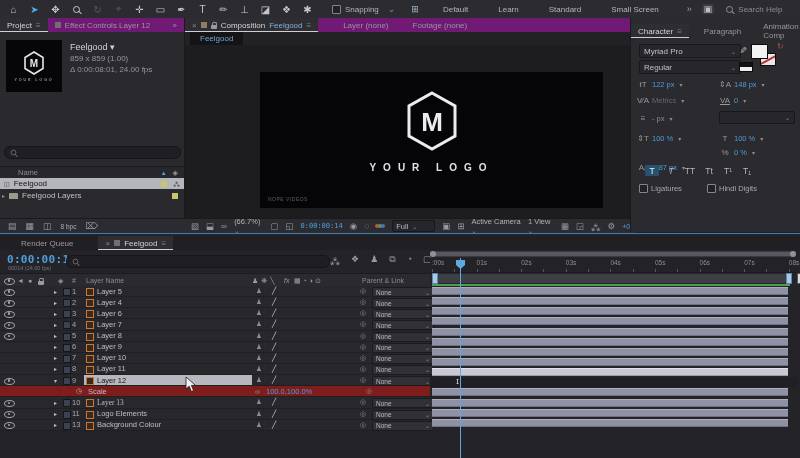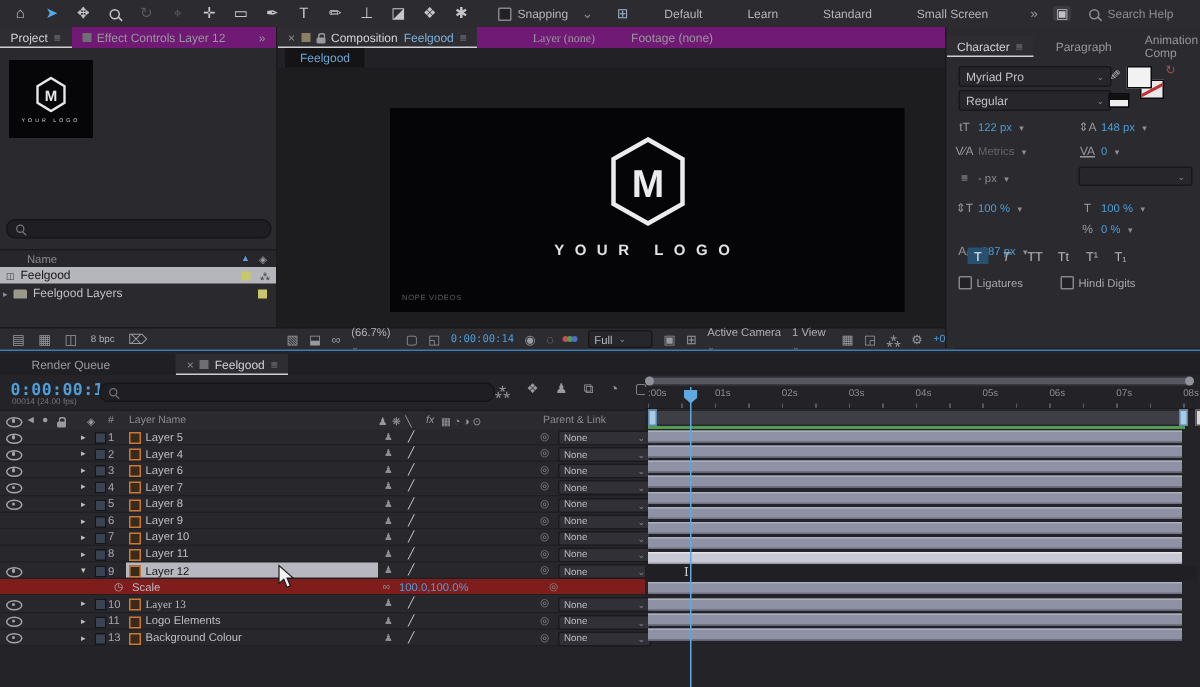--- a/index.html
+++ b/index.html
@@ -83,21 +83,21 @@
   .fauxbtn{width:14px;height:11px;display:flex;align-items:center;justify-content:center;font-size:8.5px;color:#b8b8bc;}
   .fauxbtn.on{background:#28506f;color:#e8f2fa;border-radius:1px;}
   .fauxbtn.it{font-style:italic;}
   #swatch-fill{position:absolute;left:120px;top:26px;width:15px;height:13px;background:#f2f2f2;border:1px solid #0c0c0e;z-index:2;}
   #swatch-stroke{position:absolute;left:129px;top:35px;width:14px;height:11px;background:#e8e8ea;border:1px solid #0c0c0e;overflow:hidden;}
   #swatch-stroke::after{content:"";position:absolute;left:-2px;top:4px;width:22px;height:1.6px;background:#c03030;transform:rotate(-28deg);}
   .swapar{position:absolute;left:146px;top:24px;font-size:8px;color:#a85050;}
 
   
   #timeline{position:absolute;left:0;top:233px;width:800px;height:225px;background:#242428;border-top:1px solid #3c7fb8;}
-  #tl-tabs{position:absolute;left:0;top:2px;width:800px;height:14px;display:flex;align-items:stretch;font-size:8px;color:#9a9a9e;background:#202024;gap:19px;}
+  #tl-tabs{position:absolute;left:0;top:2px;width:800px;height:14px;display:flex;align-items:stretch;font-size:8px;color:#9a9a9e;background:#202024;}
   #tl-timecode{position:absolute;left:7px;top:19px;font-size:11px;font-weight:bold;color:#4d9ed9;
                font-family:"DejaVu Sans Mono",monospace;letter-spacing:.3px;}
   #tl-framecode{position:absolute;left:8px;top:31px;font-size:5.5px;color:#77777c;}
   #tl-icons{position:absolute;left:330px;top:20px;display:flex;gap:11px;font-size:9px;color:#9a9a9e;}
   #tl-colhead{position:absolute;left:0;top:39px;width:430px;height:13px;background:#2a2a2f;
               border-top:1px solid #1b1b1f;border-bottom:1px solid #1b1b1f;font-size:7px;color:#8c8c90;}
   #tl-rows{position:absolute;left:0;top:52px;width:430px;}
   .lrow{position:relative;height:10.15px;border-bottom:1px solid #202024;background:#28282c;font-size:7.5px;}
   .lrow .c{position:absolute;top:0;height:10px;display:flex;align-items:center;color:#bfbfc3;}
   .selband{position:absolute;left:84px;top:0;width:168px;height:10px;background:#b7b7bf;}
@@ -200,20 +200,25 @@
     <div id="proj-thumb">
       <span class="hexwrap">
         <svg width="22" height="24" viewBox="0 0 22 24">
           <polygon points="11,1 20,6.5 20,17.5 11,23 2,17.5 2,6.5" fill="none" stroke="#e6e6e8" stroke-width="1.6"></polygon>
           <text x="11" y="16" text-anchor="middle" font-size="10" font-weight="bold" fill="#e6e6e8" font-family="Liberation Sans,sans-serif">M</text>
         </svg>
       </span>
       <span style="font-size:3.5px;letter-spacing:2px;color:#d8d8da;">YOUR LOGO</span>
     </div>
 
+    <div id="proj-info">
+      <div class="name">Feelgood ▾</div>
+      <div>859 x 859 (1.00)</div>
+      <div>Δ 0:00:08:01, 24.00 fps</div>
+    </div>
 
     <div class="searchfield" style="left:4px;top:128px;width:165px;height:11px;font-size:7px;">
       <span class="mag" style="transform:scale(.8);"></span>
     </div>
 
     <div id="proj-cols">
       <span style="margin-left:18px;">Name</span>
       <span style="margin-left:auto;color:#5aa2d8;font-size:6px;">▲</span>
       <span style="margin:0 6px;color:#9a9a9e;font-size:7px;">◈</span>
     </div>
@@ -243,21 +248,21 @@
   <div id="center-panel">
     <div class="tabstrip" style="height:14px;">
       <div class="ptab on">
         <span style="color:#8e8e92;">×</span>
         <span class="chip"></span>
         <span class="locki"></span>
         <span>Composition</span>
         <span style="color:#7fb2dd;">Feelgood</span>
         <span class="hamb">≡</span>
       </div>
-      <div class="ptab" style="margin-left:30px;font-family:Liberation Serif, serif;">
+      <div class="ptab" style="margin-left:18px;">
         <span>Layer (none)</span>
       </div>
       <div class="ptab" style="margin-left:10px;">
         <span>Footage (none)</span>
       </div>
     </div>
     <div id="comp-subtabs">
       <div id="comp-subtab">
         <span>Feelgood</span>
       </div>

